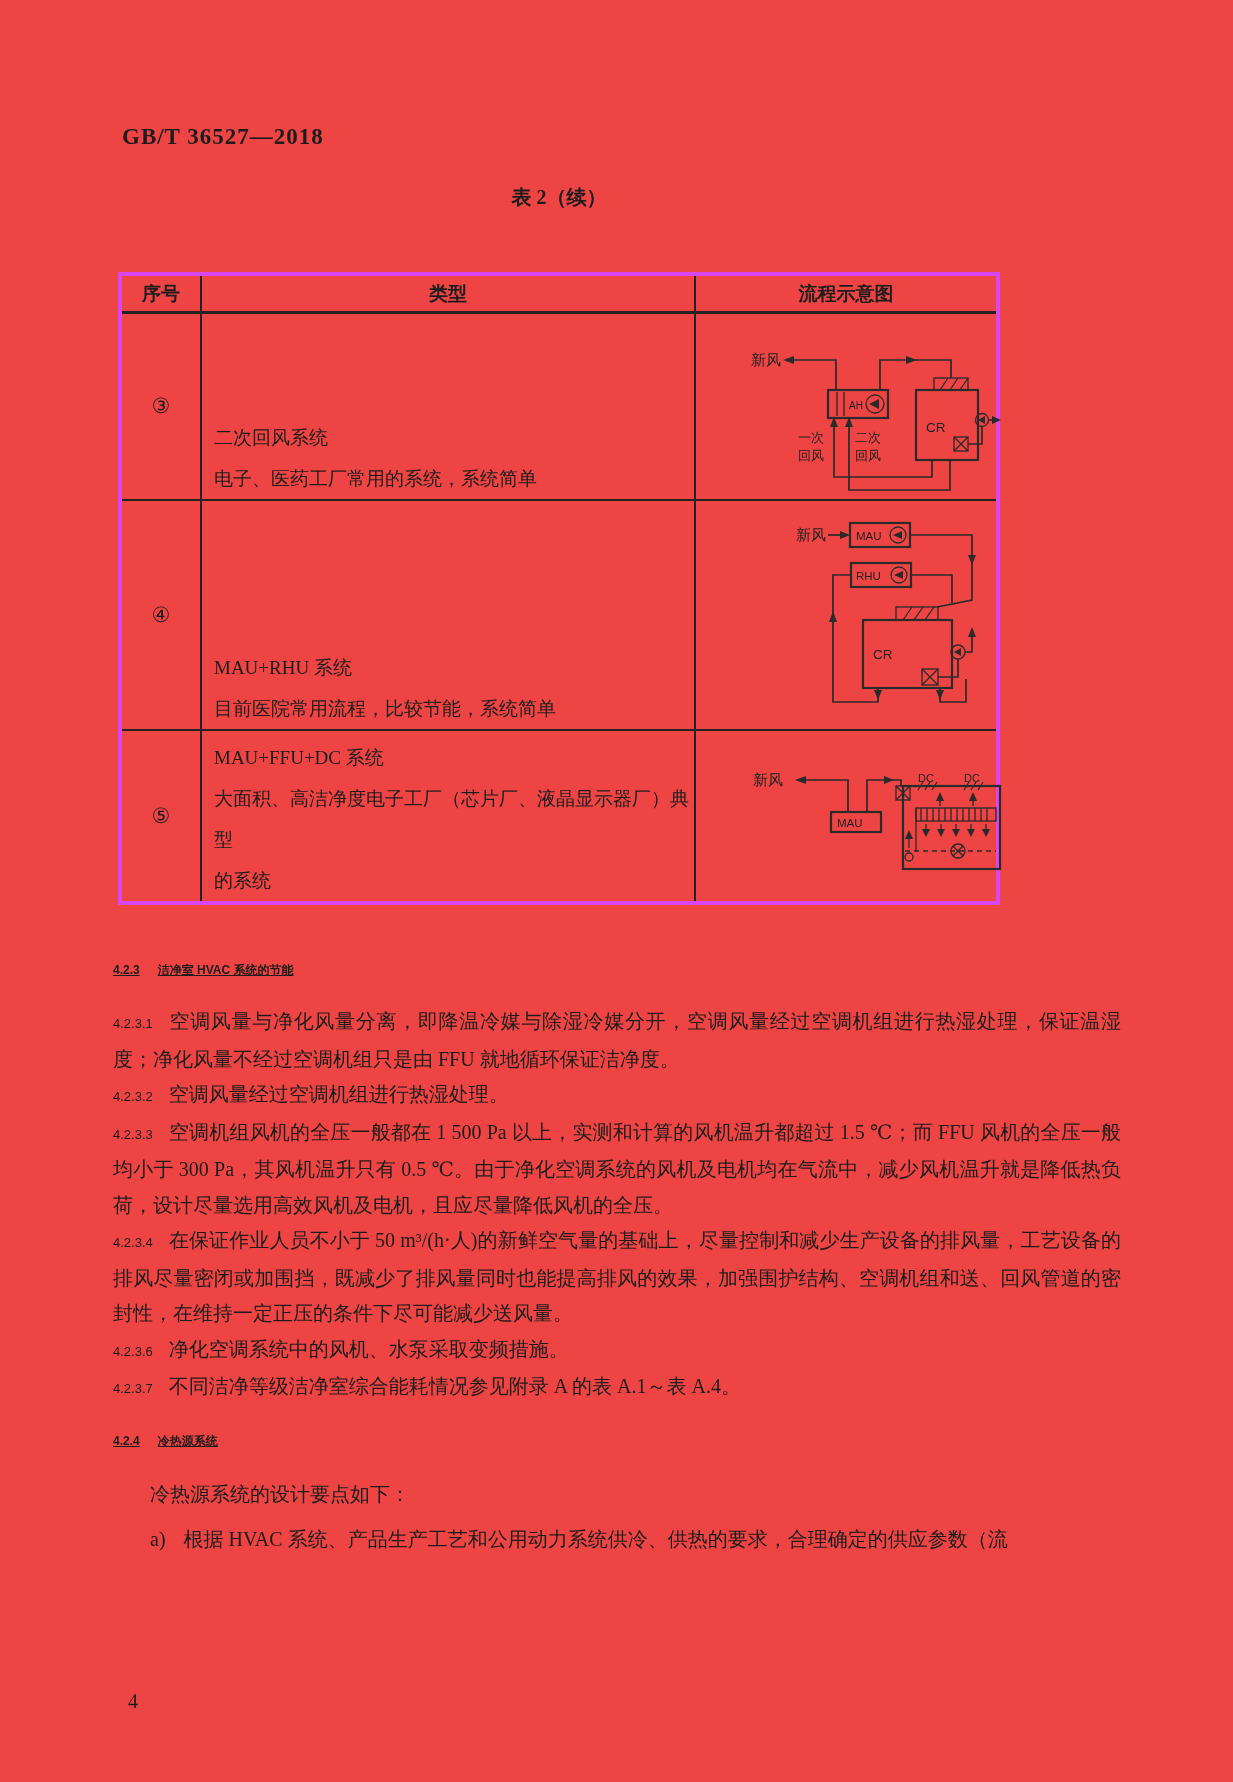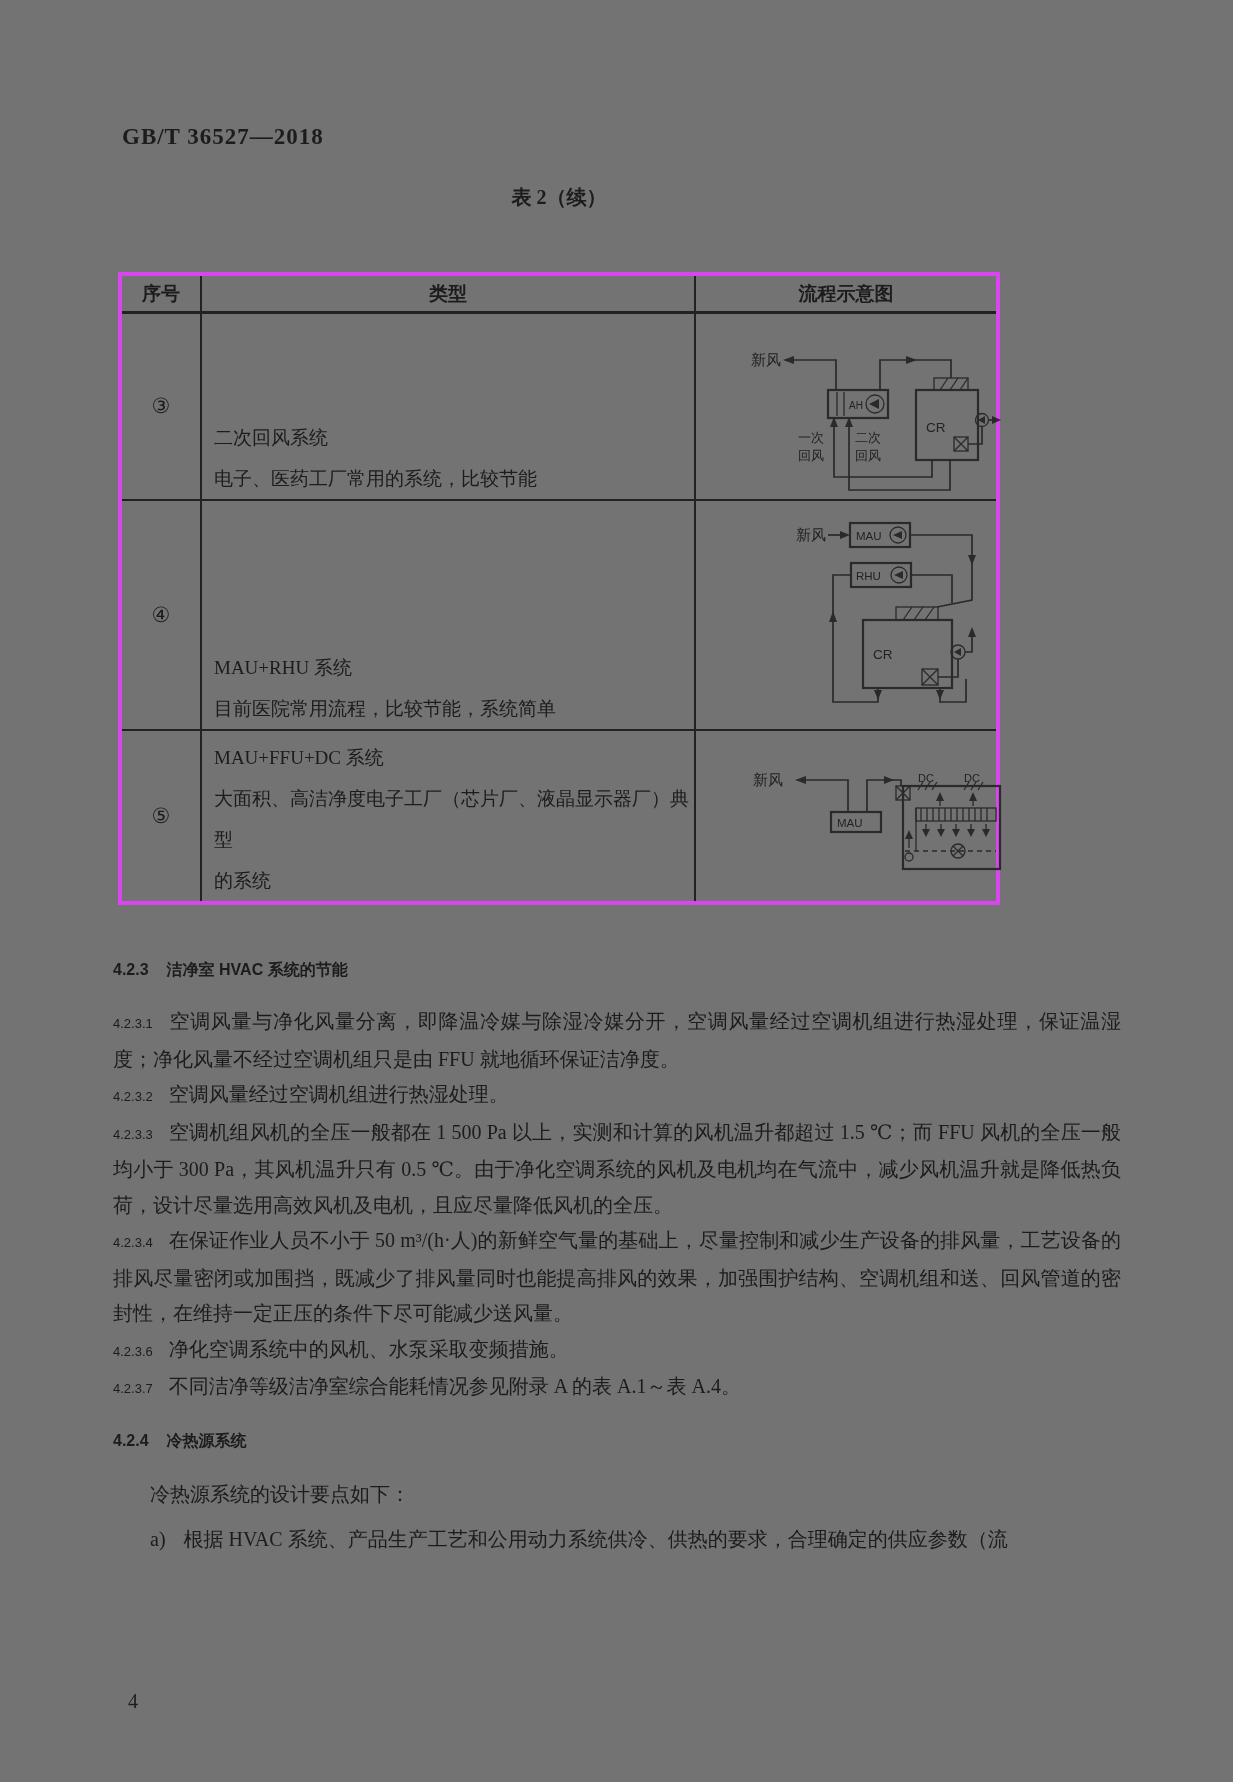--- a/index.html
+++ b/index.html
@@ -1,17 +1,17 @@
 <!DOCTYPE html>
 <html><head>
 <meta charset="utf-8">
 <style>
   html,body{margin:0;padding:0;background:#e8e8e8;}
   .page{
-    position:relative;width:1233px;height:1782px;background:#737373;
+    position:relative;width:1233px;height:1782px;background:#ef4444;
     font-family:"Liberation Serif","DejaVu Serif",serif;color:#1c1c1c;
     overflow:hidden;margin:0 auto;
   }
   .doc-code{
     position:absolute;left:122px;top:124px;
     font-weight:bold;font-size:23px;letter-spacing:1px;
     font-family:"Liberation Serif","DejaVu Serif",serif;
   }
   .table-title{
     position:absolute;left:118px;top:184px;width:882px;text-align:center;
@@ -36,21 +36,21 @@
   .diagram .ln{stroke:#2a2a2a;stroke-width:1.7;fill:none;}
   .diagram .bx{stroke:#2a2a2a;stroke-width:2.2;fill:none;}
   .diagram .th{stroke:#2a2a2a;stroke-width:1.3;fill:none;}
   .diagram .ar{fill:#2a2a2a;stroke:none;}
   .body-text{
     position:absolute;left:113px;top:956px;width:1008px;
     font-size:20px;
   }
   .sec-head{
     font-family:"Liberation Sans","DejaVu Sans",sans-serif;
-    font-weight:bold;font-size:16px;line-height:28px;margin:0 0 20px 0;
+    font-weight:bold;font-size:12px;line-height:28px;margin:0 0 20px 0;text-decoration:underline;
   }
   .sec-head .snum{margin-right:18px;}
   .sec-head.second{margin-top:20px;margin-bottom:22px;}
   .para{
     margin:0;line-height:35.5px;text-align:justify;text-justify:inter-ideograph;
   }
   .pnum{
     font-family:"Liberation Sans","DejaVu Sans",sans-serif;
     font-weight:normal;font-size:13px;margin-right:16px;
   }
@@ -70,21 +70,21 @@
 
   <div class="std-table">
     <div class="cell hdr">序号</div>
     <div class="cell hdr">类型</div>
     <div class="cell hdr last-col">流程示意图</div>
 
     <div class="cell num">③</div>
     <div class="cell type">
       <div class="type-inner">
         <div>二次回风系统</div>
-        <div>电子、医药工厂常用的系统，比较节能</div>
+        <div>电子、医药工厂常用的系统，系统简单</div>
       </div>
     </div>
     <div class="cell last-col"></div>
 
     <div class="cell num">④</div>
     <div class="cell type">
       <div class="type-inner">
         <div>MAU+RHU 系统</div>
         <div>目前医院常用流程，比较节能，系统简单</div>
       </div>

